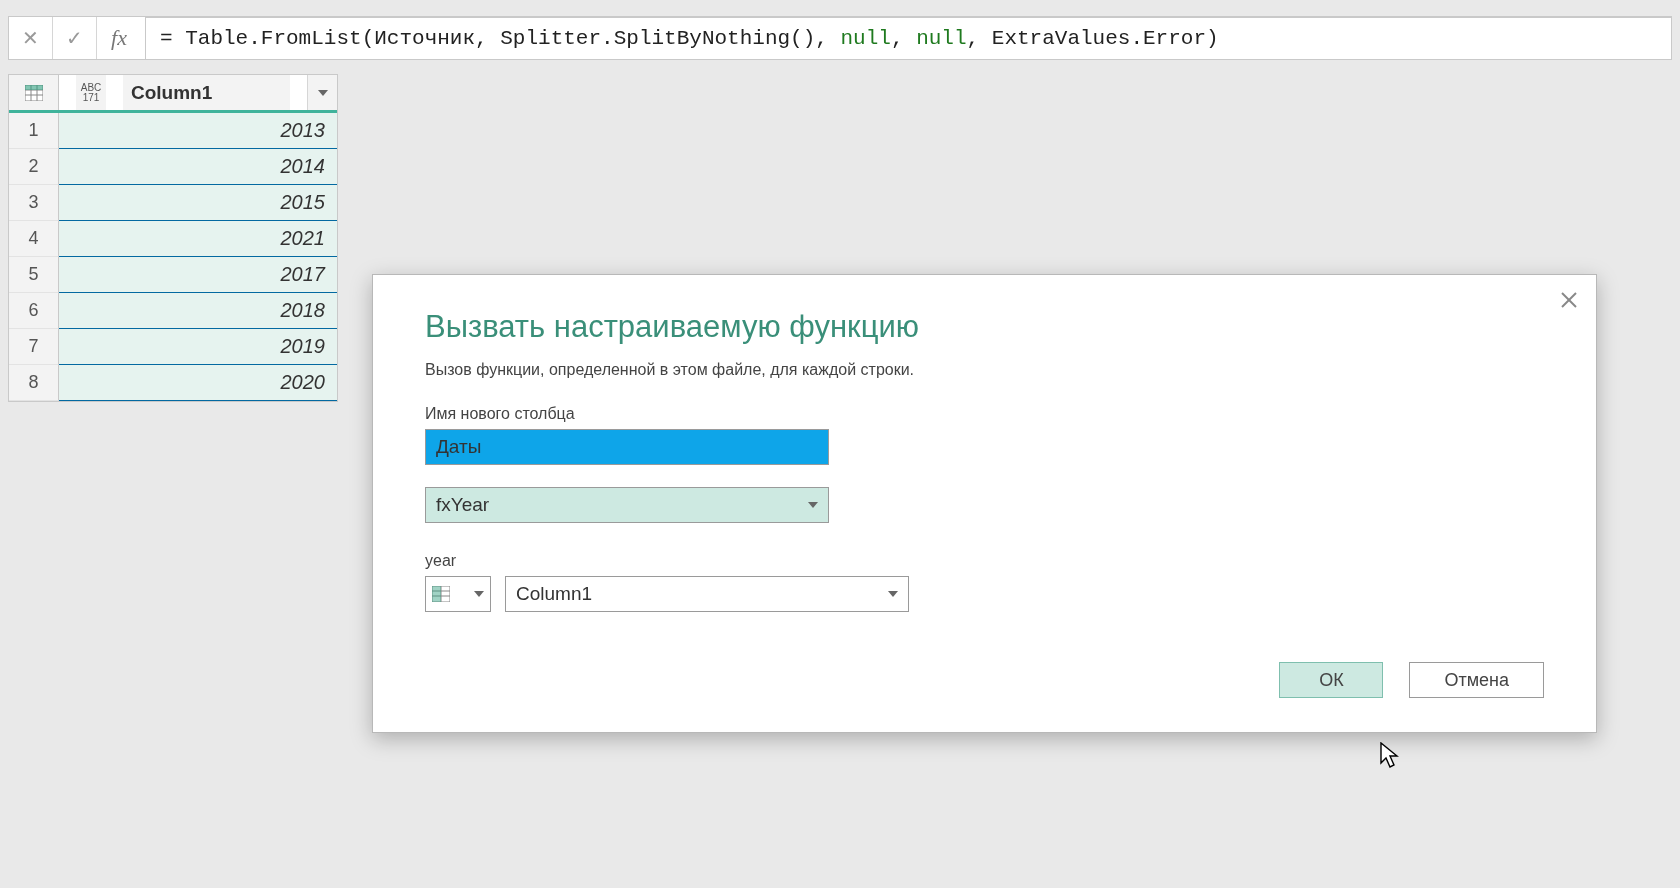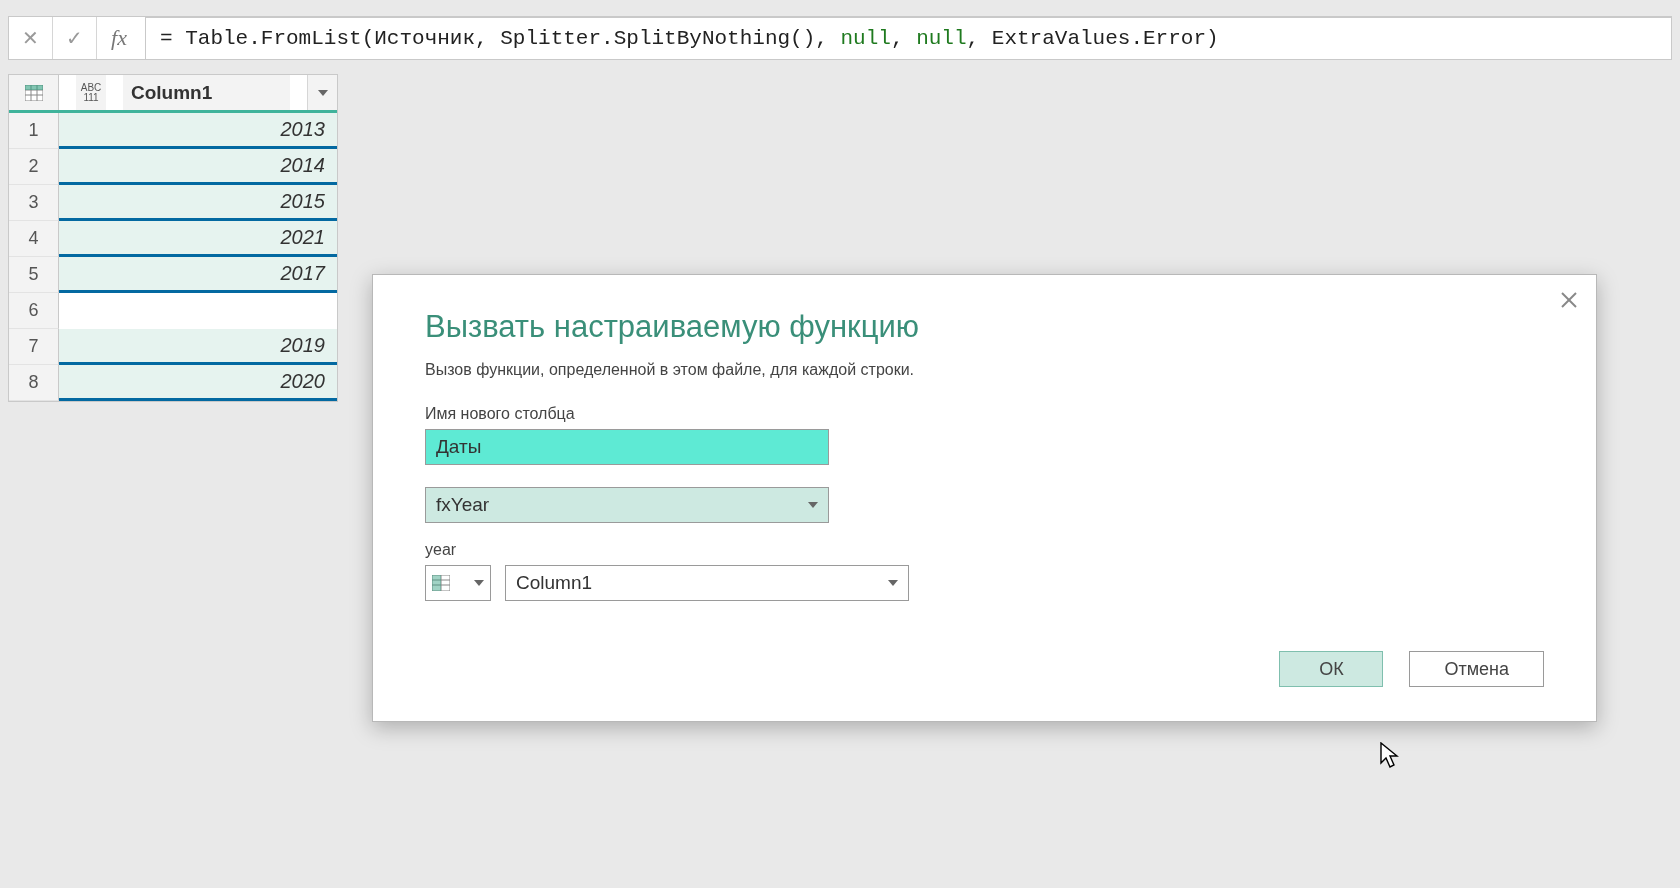--- a/index.html
+++ b/index.html
@@ -115,21 +115,21 @@
     width: 50px;
     background: #f3f3f3;
     border-right: 1px solid #c9c9c9;
     border-bottom: 1px solid #e3e3e3;
     display: flex; align-items: center; justify-content: center;
     font-size: 18px; color: #555;
   }
   .dt-cell {
     flex: 1;
     background: #e6f3ef;
-    border-bottom: 3px solid #0369a1;
+    border-bottom: 1px solid #0369a1;
     display: flex; align-items: center; justify-content: flex-end;
     padding: 0 12px;
     font-size: 20px;
     font-style: italic;
     color: #333;
   }
 
   
   .dialog {
     position: absolute;
@@ -164,34 +164,34 @@
     color: #444;
     margin-bottom: 6px;
   }
   .dlg-input {
     width: 404px;
     height: 36px;
     border: 1px solid #9a9a9a;
     padding: 0 10px;
     font-size: 19px;
     color: #333;
-    background: #5eead4;
+    background: #0ea5e9;
     margin-bottom: 22px;
     display: flex;
     align-items: center;
   }
   .dlg-select {
     width: 404px;
     height: 36px;
     border: 1px solid #9a9a9a;
     padding: 16px 10px;
     font-size: 19px;
     color: #333;
     background: #cde9e1;
-    margin-bottom: 18px;
+    margin-bottom: 29px;
     display: flex;
     align-items: center;
     justify-content: space-between;
   }
   .dlg-year-row {
     display: flex;
     gap: 14px;
     margin-bottom: 50px;
   }
   .year-type {
@@ -267,21 +267,21 @@
             <line x1="0" y1="5" x2="18" y2="5" stroke="#888"></line>
             <line x1="0" y1="10" x2="18" y2="10" stroke="#888"></line>
             <line x1="6" y1="0" x2="6" y2="16" stroke="#888"></line>
             <line x1="12" y1="0" x2="12" y2="16" stroke="#888"></line>
             <rect x="0" y="0" width="18" height="5" fill="#2e9e7f" opacity=".6"></rect>
           </svg>
       </span>
     </div>
     <div class="dt-htype">
       <span>ABC</span>
-      <span>111</span>
+      <span>171</span>
     </div>
     <div class="dt-hname">Column1</div>
     <div class="dt-hfilter">
       <span class="chev-down"></span>
     </div>
   </div>
 
   <div class="dt-row">
     <div class="dt-rownum">1</div>
     <div class="dt-cell">2013</div>
@@ -297,20 +297,21 @@
   <div class="dt-row">
     <div class="dt-rownum">4</div>
     <div class="dt-cell">2021</div>
   </div>
   <div class="dt-row">
     <div class="dt-rownum">5</div>
     <div class="dt-cell">2017</div>
   </div>
   <div class="dt-row">
     <div class="dt-rownum">6</div>
+    <div class="dt-cell">2018</div>
   </div>
   <div class="dt-row">
     <div class="dt-rownum">7</div>
     <div class="dt-cell">2019</div>
   </div>
   <div class="dt-row">
     <div class="dt-rownum">8</div>
     <div class="dt-cell">2020</div>
   </div>
 </div>

